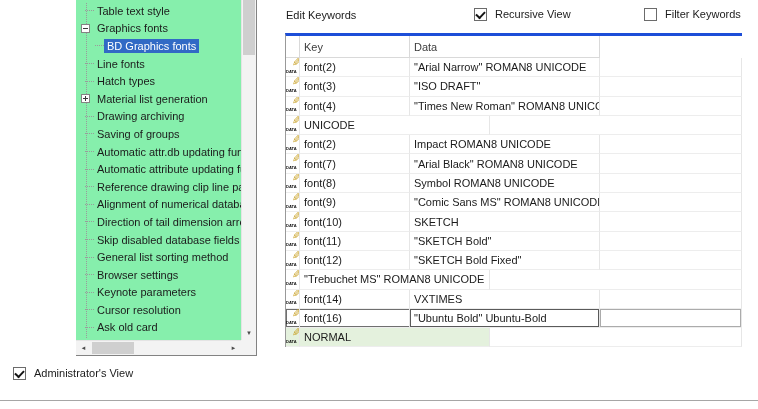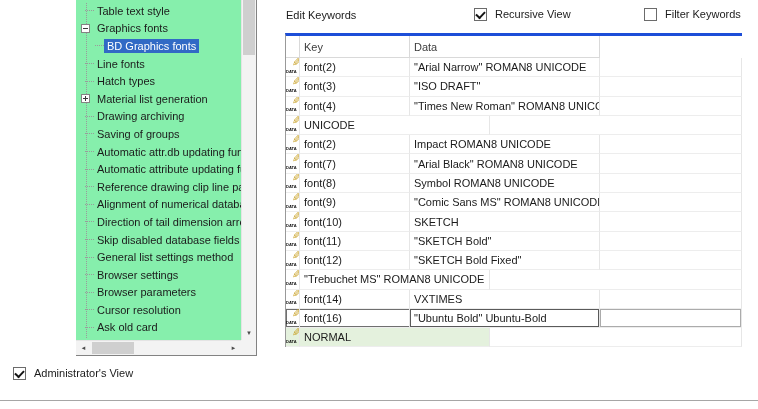--- a/index.html
+++ b/index.html
@@ -190,37 +190,37 @@
           <span class="dotline"></span>
         </span>
         <span class="tlabel">Skip disabled database fields</span>
       </div>
 
       <div class="tree-item ind1">
         <span class="twisty">
 
           <span class="dotline"></span>
         </span>
-        <span class="tlabel">General list settings method</span>
+        <span class="tlabel">General list sorting method</span>
       </div>
 
       <div class="tree-item ind1">
         <span class="twisty">
 
           <span class="dotline"></span>
         </span>
         <span class="tlabel">Browser settings</span>
       </div>
 
       <div class="tree-item ind1">
         <span class="twisty">
 
           <span class="dotline"></span>
         </span>
-        <span class="tlabel">Browser parameters</span>
+        <span class="tlabel">Keynote parameters</span>
       </div>
 
       <div class="tree-item ind1">
         <span class="twisty">
 
           <span class="dotline"></span>
         </span>
         <span class="tlabel">Cursor resolution</span>
       </div>
 

